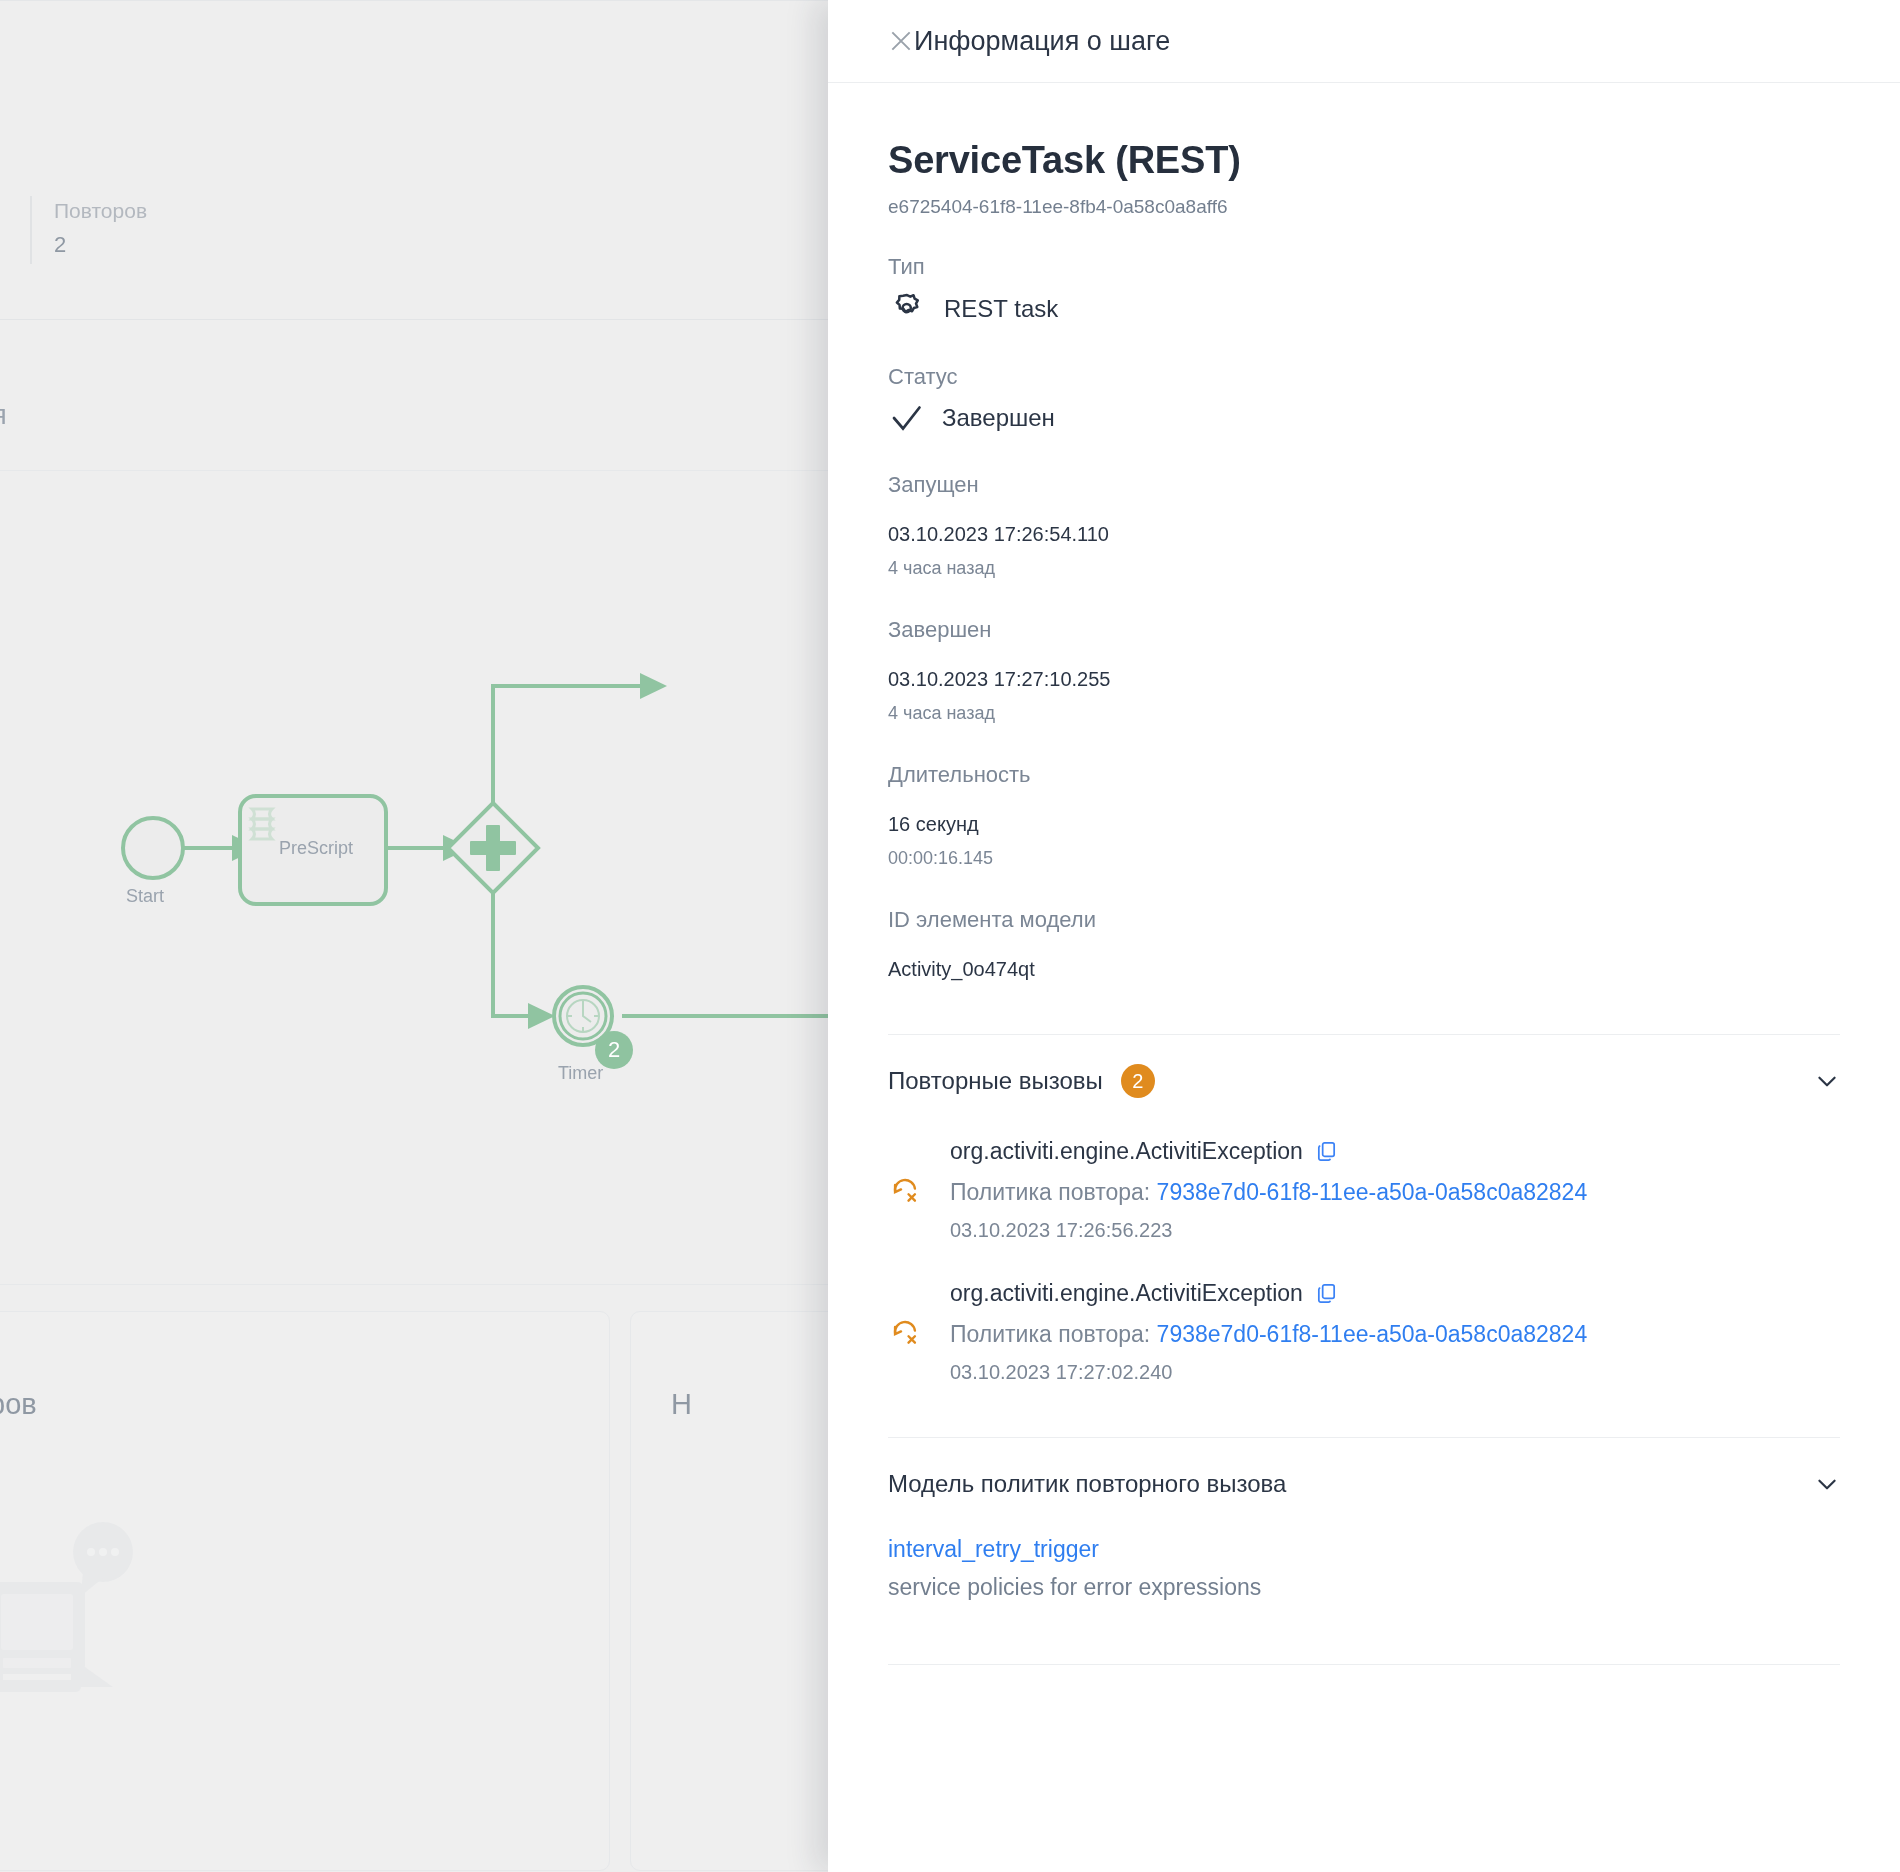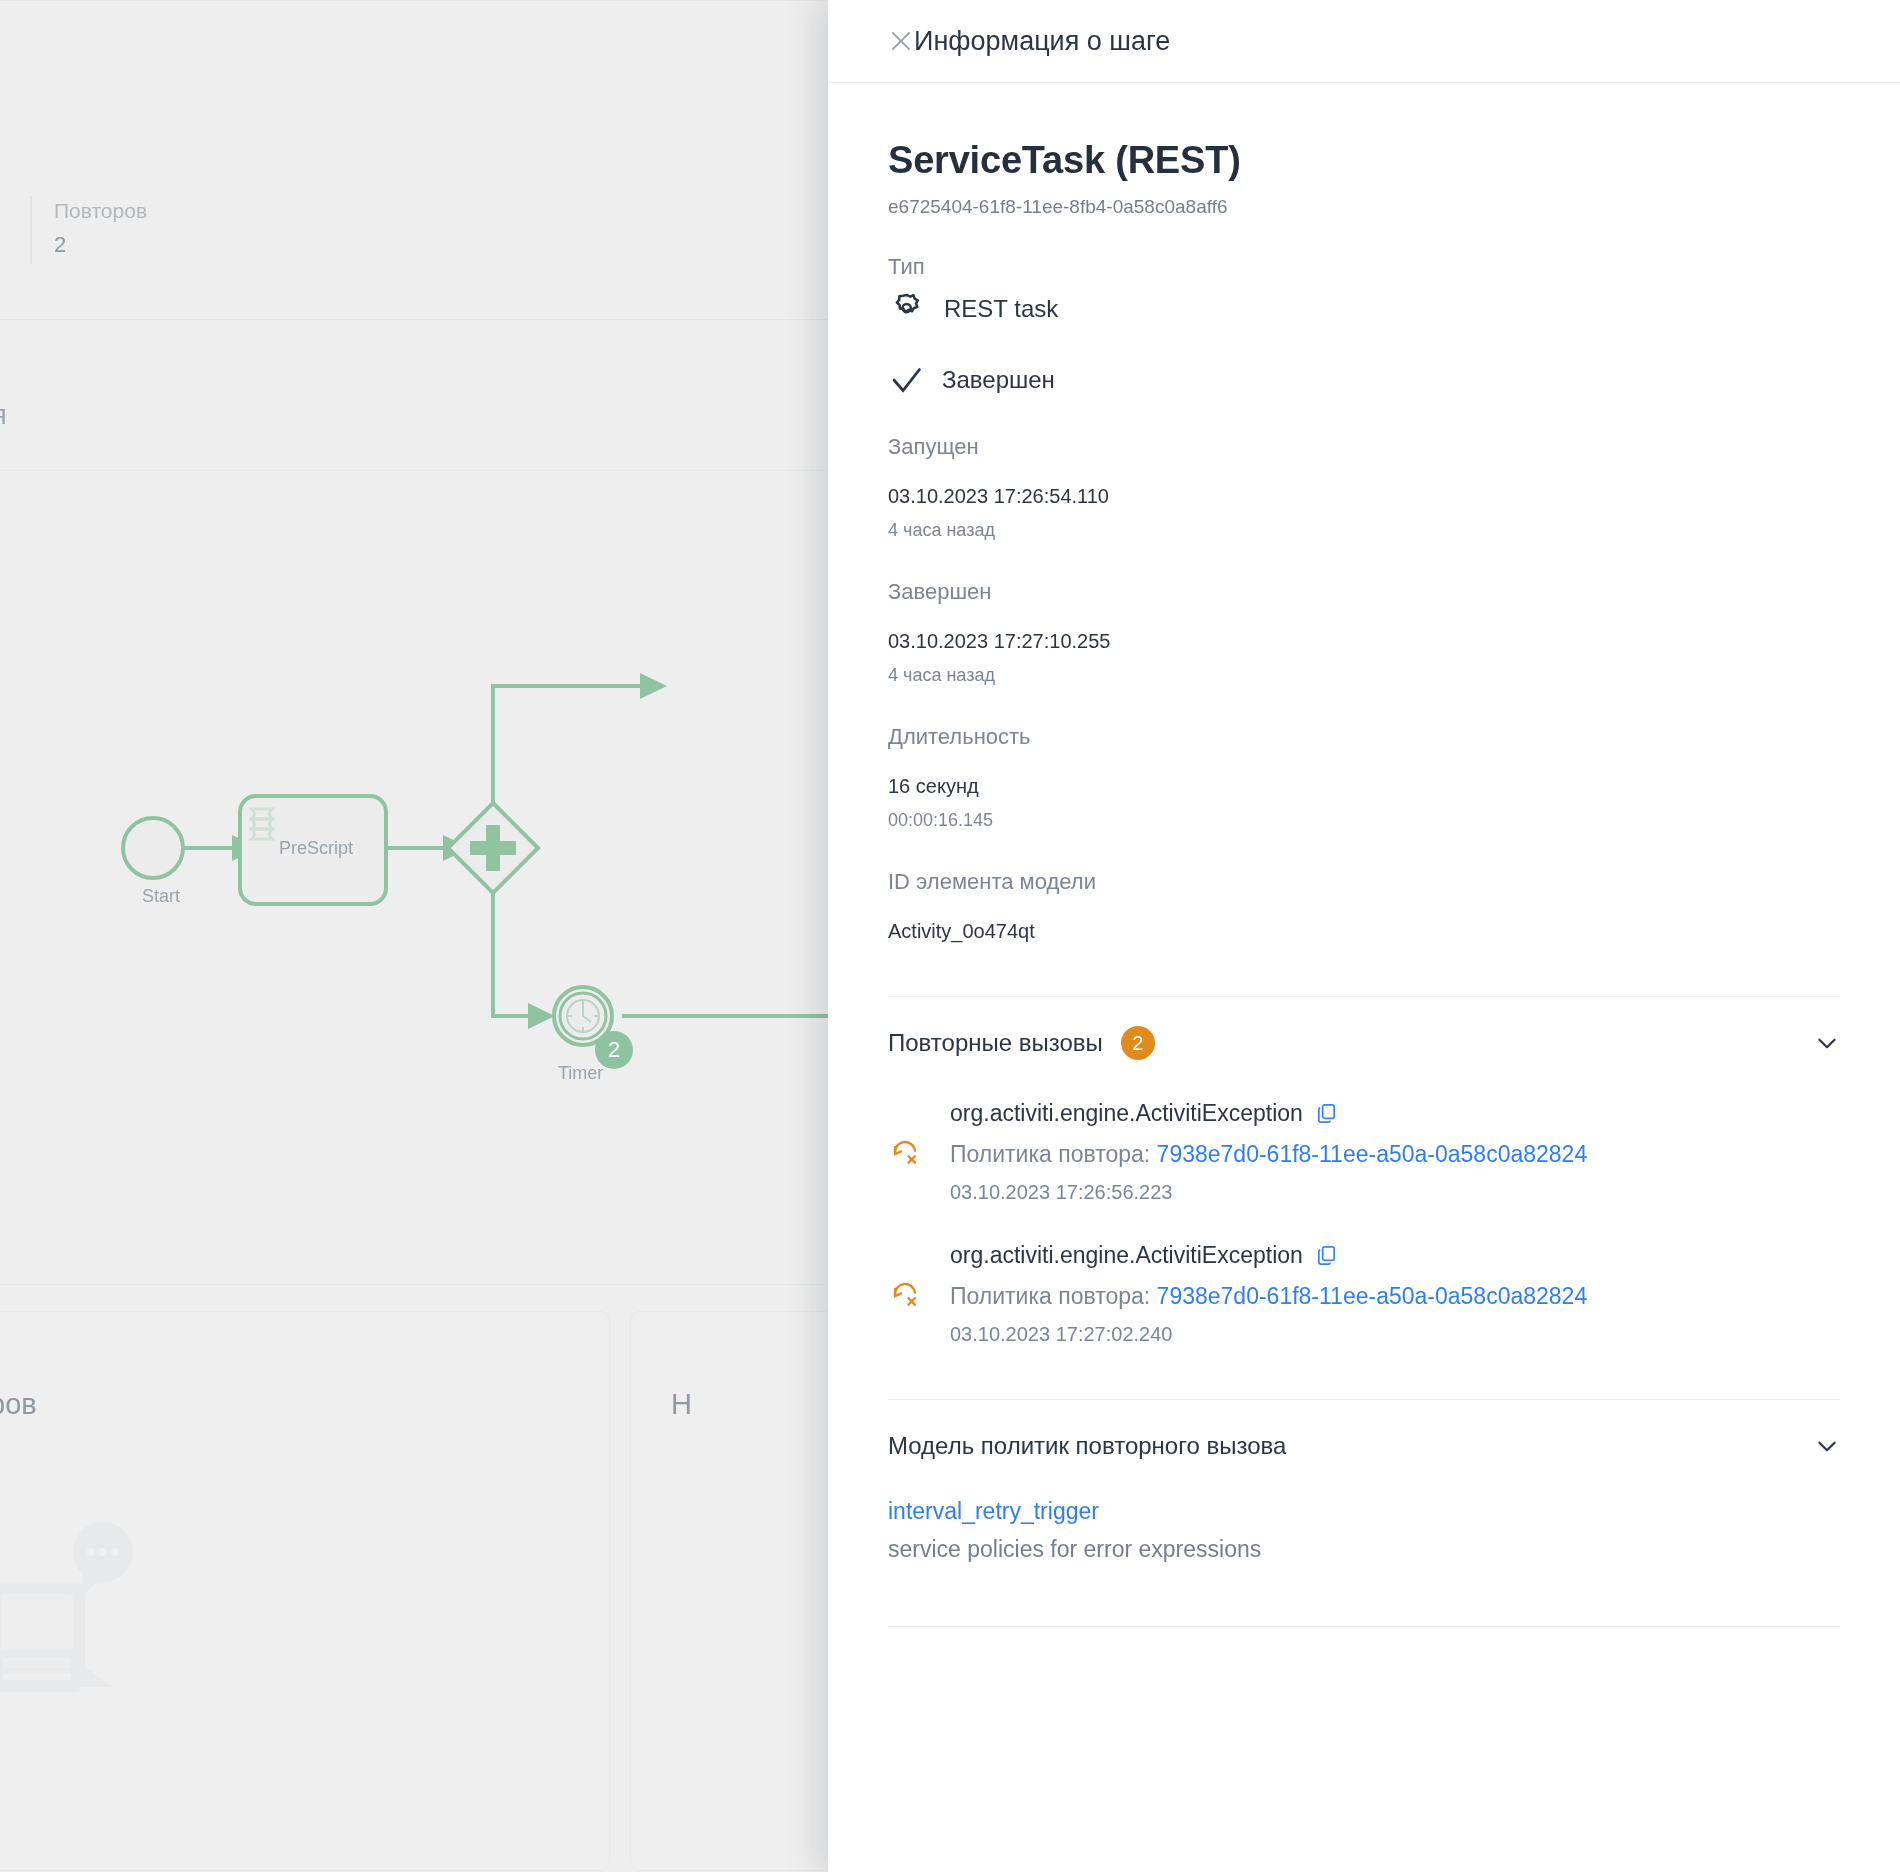--- a/index.html
+++ b/index.html
@@ -187,21 +187,21 @@
 
         <circle cx="583" cy="545" r="29" fill="#ececec" stroke="#90c4a1" stroke-width="4"></circle>
         <circle cx="583" cy="545" r="23" fill="none" stroke="#90c4a1" stroke-width="3"></circle>
         <g stroke="#b7d6c1" stroke-width="2" fill="none">
           <circle cx="583" cy="545" r="16"></circle>
           <path d="M583 534 V 545 L 591 551"></path>
           <path d="M583 530 v4 M583 556 v4 M568 545 h4 M594 545 h4"></path>
         </g>
       </svg>
 
-      <div class="bpmn-label" style="left:126px; top:415px;margin-left:16px;">Start</div>
+      <div class="bpmn-label" style="left:126px; top:415px;">Start</div>
       <div class="bpmn-label" style="left:279px; top:367px;">PreScript</div>
       <div class="bpmn-label" style="left:558px; top:592px;">Timer</div>
       <div class="node-badge" style="left:595px; top:560px;">2</div>
     </div>
 
     <div class="bg-bottom">
       <div class="bg-panel left">
         <div class="bg-panel-title" style="left:178px;">ров</div>
         <div class="empty-illus">
           <svg width="260" height="230" viewBox="0 0 260 230" xmlns="http://www.w3.org/2000/svg">
@@ -250,20 +250,21 @@
             <g fill="none" stroke="#2b3545" stroke-width="1.6" stroke-linejoin="round">
               <path d="M12 3.2 l2.1 1.0 2.0 -0.9 0.7 2.2 2.0 1.1 -1.1 2.0 0.8 2.1 -2.2 0.7 -1.1 2.0 -2.1 -0.8 -2.0 1.2 -1.3 -1.9 -2.3 -0.2 -0.2 -2.3 -1.7 -1.5 1.5 -1.7 0.1 -2.3 2.3 -0.3 Z"></path>
               <circle cx="11.8" cy="11.4" r="2.6"></circle>
             </g>
           </svg>
           <span class="ir-text">REST task</span>
         </div>
       </div>
 
       <div class="field">
+        <div class="field-label">Статус</div>
         <div class="icon-row">
           <svg width="36" height="36" viewBox="0 0 24 24">
             <path d="M4 12 L10 19 L21 5" stroke="#2b3545" stroke-width="1.8" fill="none" stroke-linecap="round"></path>
           </svg>
           <span class="ir-text">Завершен</span>
         </div>
       </div>
 
       <div class="field">
         <div class="field-label">Запущен</div>

